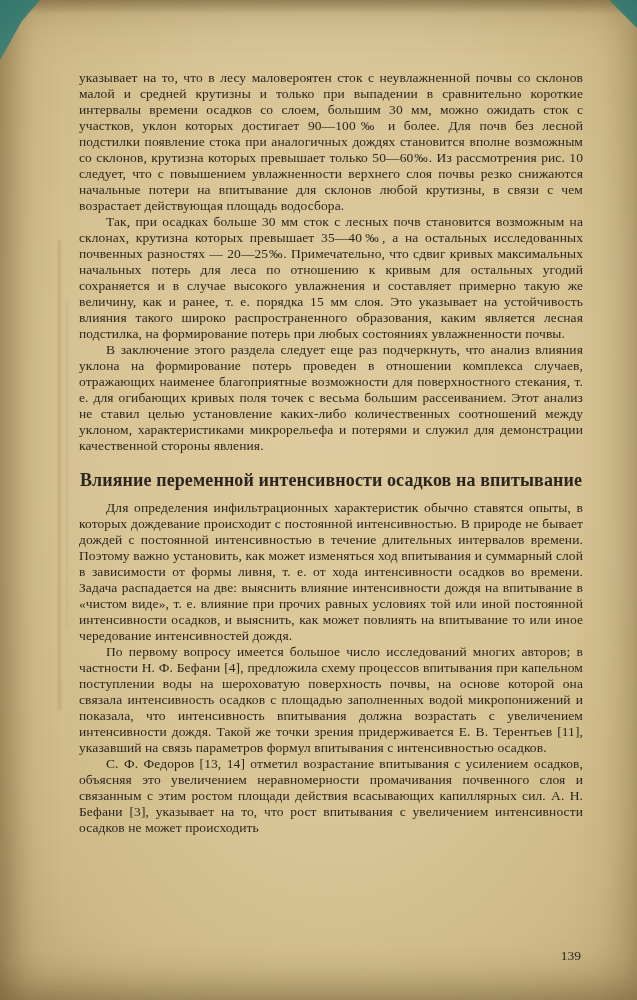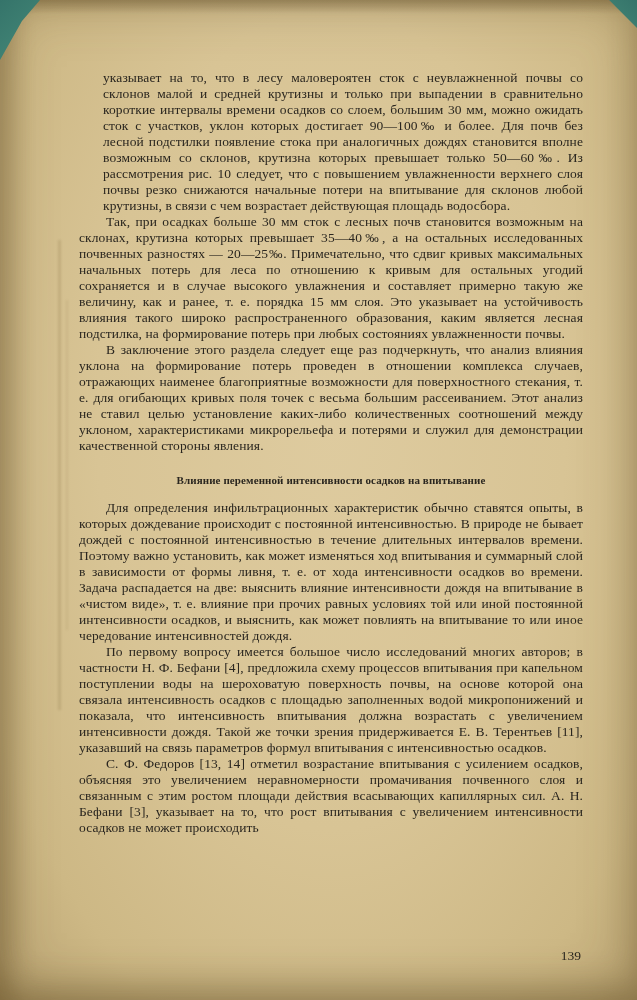--- a/index.html
+++ b/index.html
@@ -61,25 +61,24 @@
     font-size: 13.5px;
     line-height: 16px;
     letter-spacing: 0.1px;
   }
   .para {
     margin: 0;
     text-indent: 2em;
   }
   .para.first {
     text-indent: 0;
-    margin-left: 24px;
   }
   .heading {
     margin: 18px 0 12px 0;
-    font-size: 11px;
+    font-size: 18px;
     line-height: 16px;
     font-weight: bold;
     text-align: center;
     text-indent: 0;
   }
   .page-number {
     position: absolute;
     right: 56px;
     bottom: 36px;
     font-size: 13.5px;

